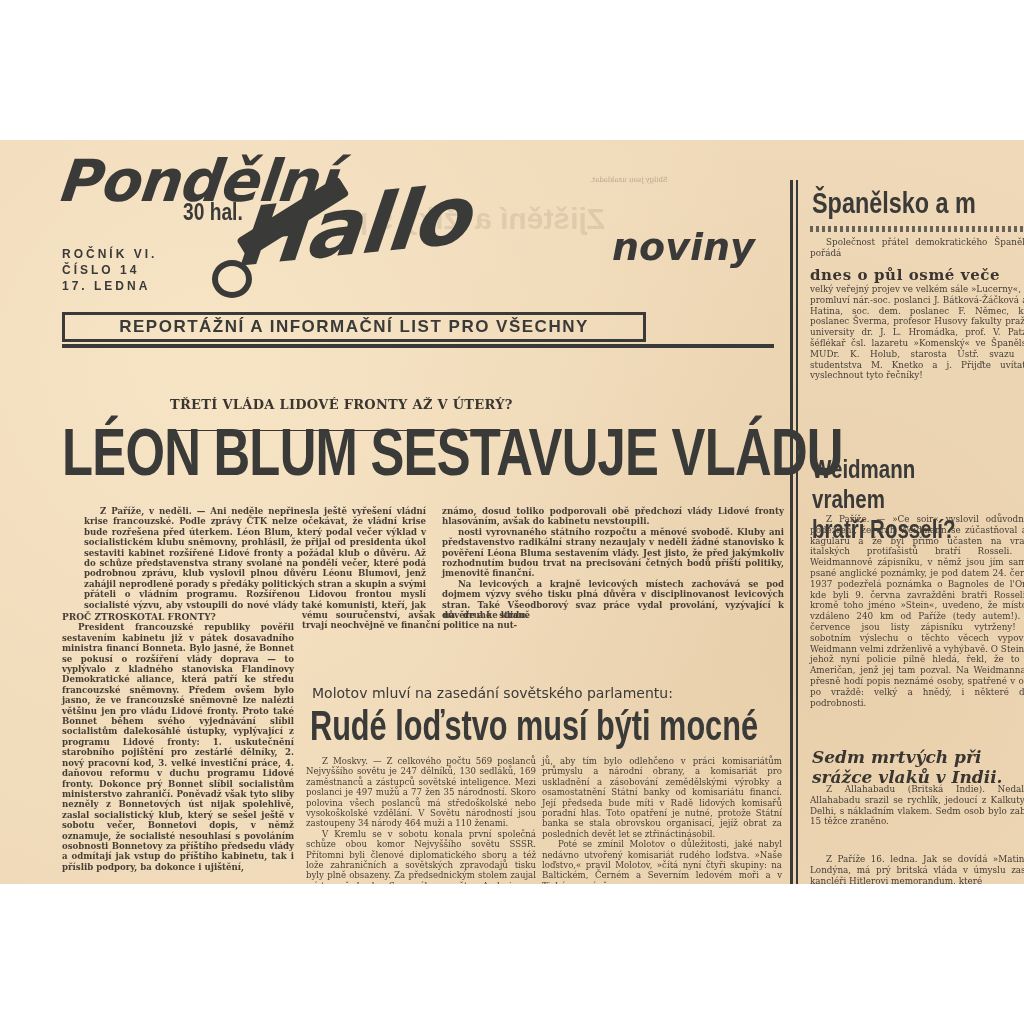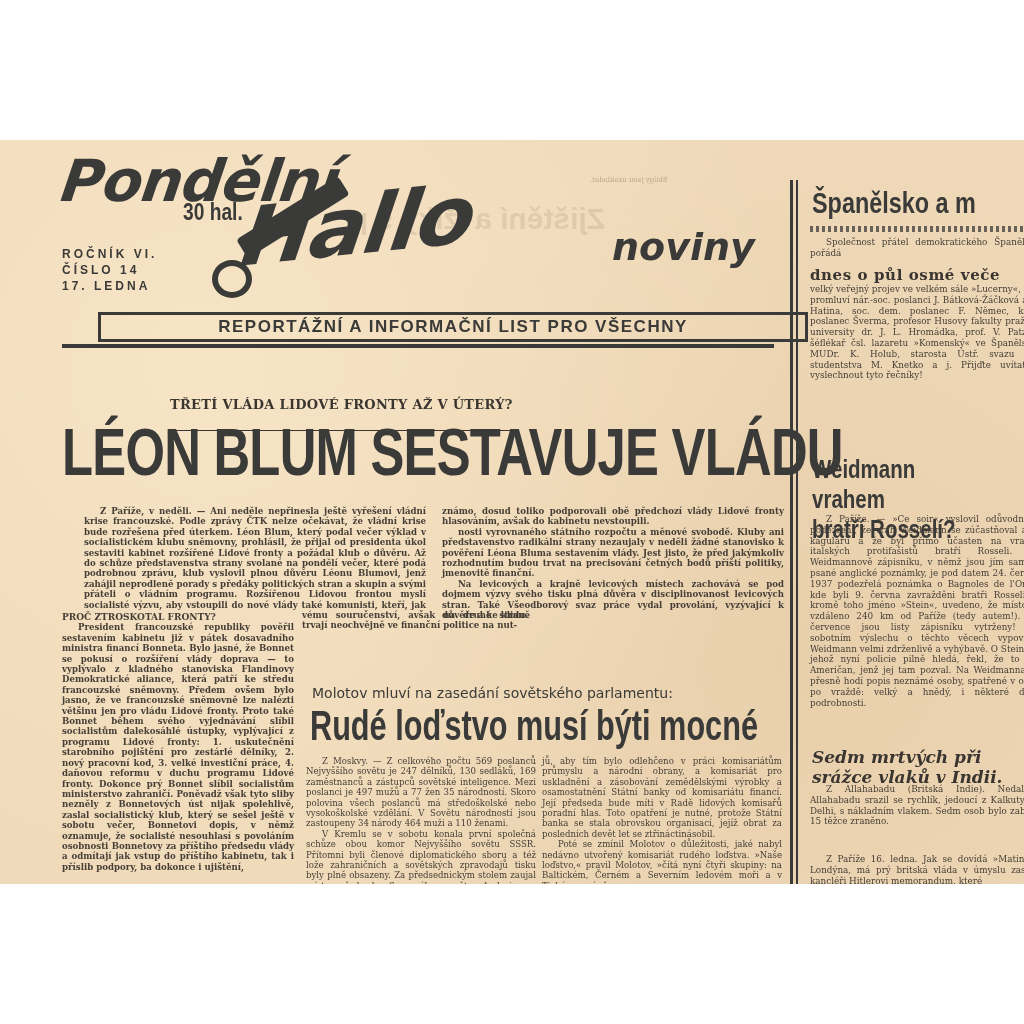--- a/index.html
+++ b/index.html
@@ -19,23 +19,23 @@
   .mast-hallo { left: 245px; top: 45px; font-family: "DejaVu Sans", sans-serif; font-weight: 900; font-style: italic;
     font-size: 82px; color: #3a3a38; transform: skewX(-14deg) rotate(-6deg); line-height: 1; letter-spacing: -2px; }
   .mast-noviny { left: 612px; top: 88px; font-family: "DejaVu Sans", sans-serif; font-weight: 900; font-style: italic;
     font-size: 38px; color: #3a3a38; line-height: 1; }
   .price { left: 183px; top: 58px; font-family: "Liberation Sans", sans-serif; font-weight: bold; font-size: 24px;
     color: #3a3a38; transform: scaleX(0.8); transform-origin: left; }
   .issue { left: 62px; top: 106px; font-family: "Liberation Sans", sans-serif; font-weight: bold; font-size: 12px;
     letter-spacing: 3px; line-height: 16px; color: #3a3a38; }
   .mic { left: 212px; top: 120px; width: 40px; height: 38px; border: 6px solid #3a3a38; border-radius: 50%; }
   .mic-handle { left: 242px; top: 98px; width: 120px; height: 22px; background: #3a3a38; transform: rotate(-32deg); transform-origin: left; border-radius: 4px; }
-  .banner { left: 62px; top: 172px; width: 710px; height: 30px; border: 3px solid #3a3a38;
+  .banner { left: 62px; top: 172px; width: 584px; height: 30px; border: 3px solid #3a3a38;
     font-family: "Liberation Sans", sans-serif; font-weight: bold; font-size: 17px; letter-spacing: 1.5px;
-    text-align: center; line-height: 24px; color: #3a3a38; margin-left: 36px; }
+    text-align: center; line-height: 24px; color: #3a3a38; }
   .banner-shadow { left: 62px; top: 204px; width: 712px; height: 4px; background: #3a3a38; }
   .kicker { left: 170px; top: 257px; font-family: "DejaVu Serif", serif; font-weight: bold; font-size: 13px;
     color: #3a3530; border-bottom: 1.5px solid #3a3530; padding-bottom: 18px; letter-spacing: 0.3px; }
   .headline { left: 62px; top: 276px; width: 720px; font-family: "Liberation Sans", sans-serif; font-weight: bold;
     font-size: 66px; line-height: 72px; color: #3a3a38; transform: scaleX(0.77); transform-origin: left; white-space: nowrap; letter-spacing: -1px; }
   .col { font-family: "DejaVu Serif", serif; font-size: 8.6px; line-height: 10.4px; color: #453e36; text-align: justify; font-weight: bold; }
   .col p { text-indent: 16px; }
   .lead { left: 84px; top: 366px; width: 700px; column-count: 2; column-gap: 16px; }
   .sub { font-weight: bold; font-size: 9px; }
   .col1 { left: 62px; top: 472px; width: 232px; }

